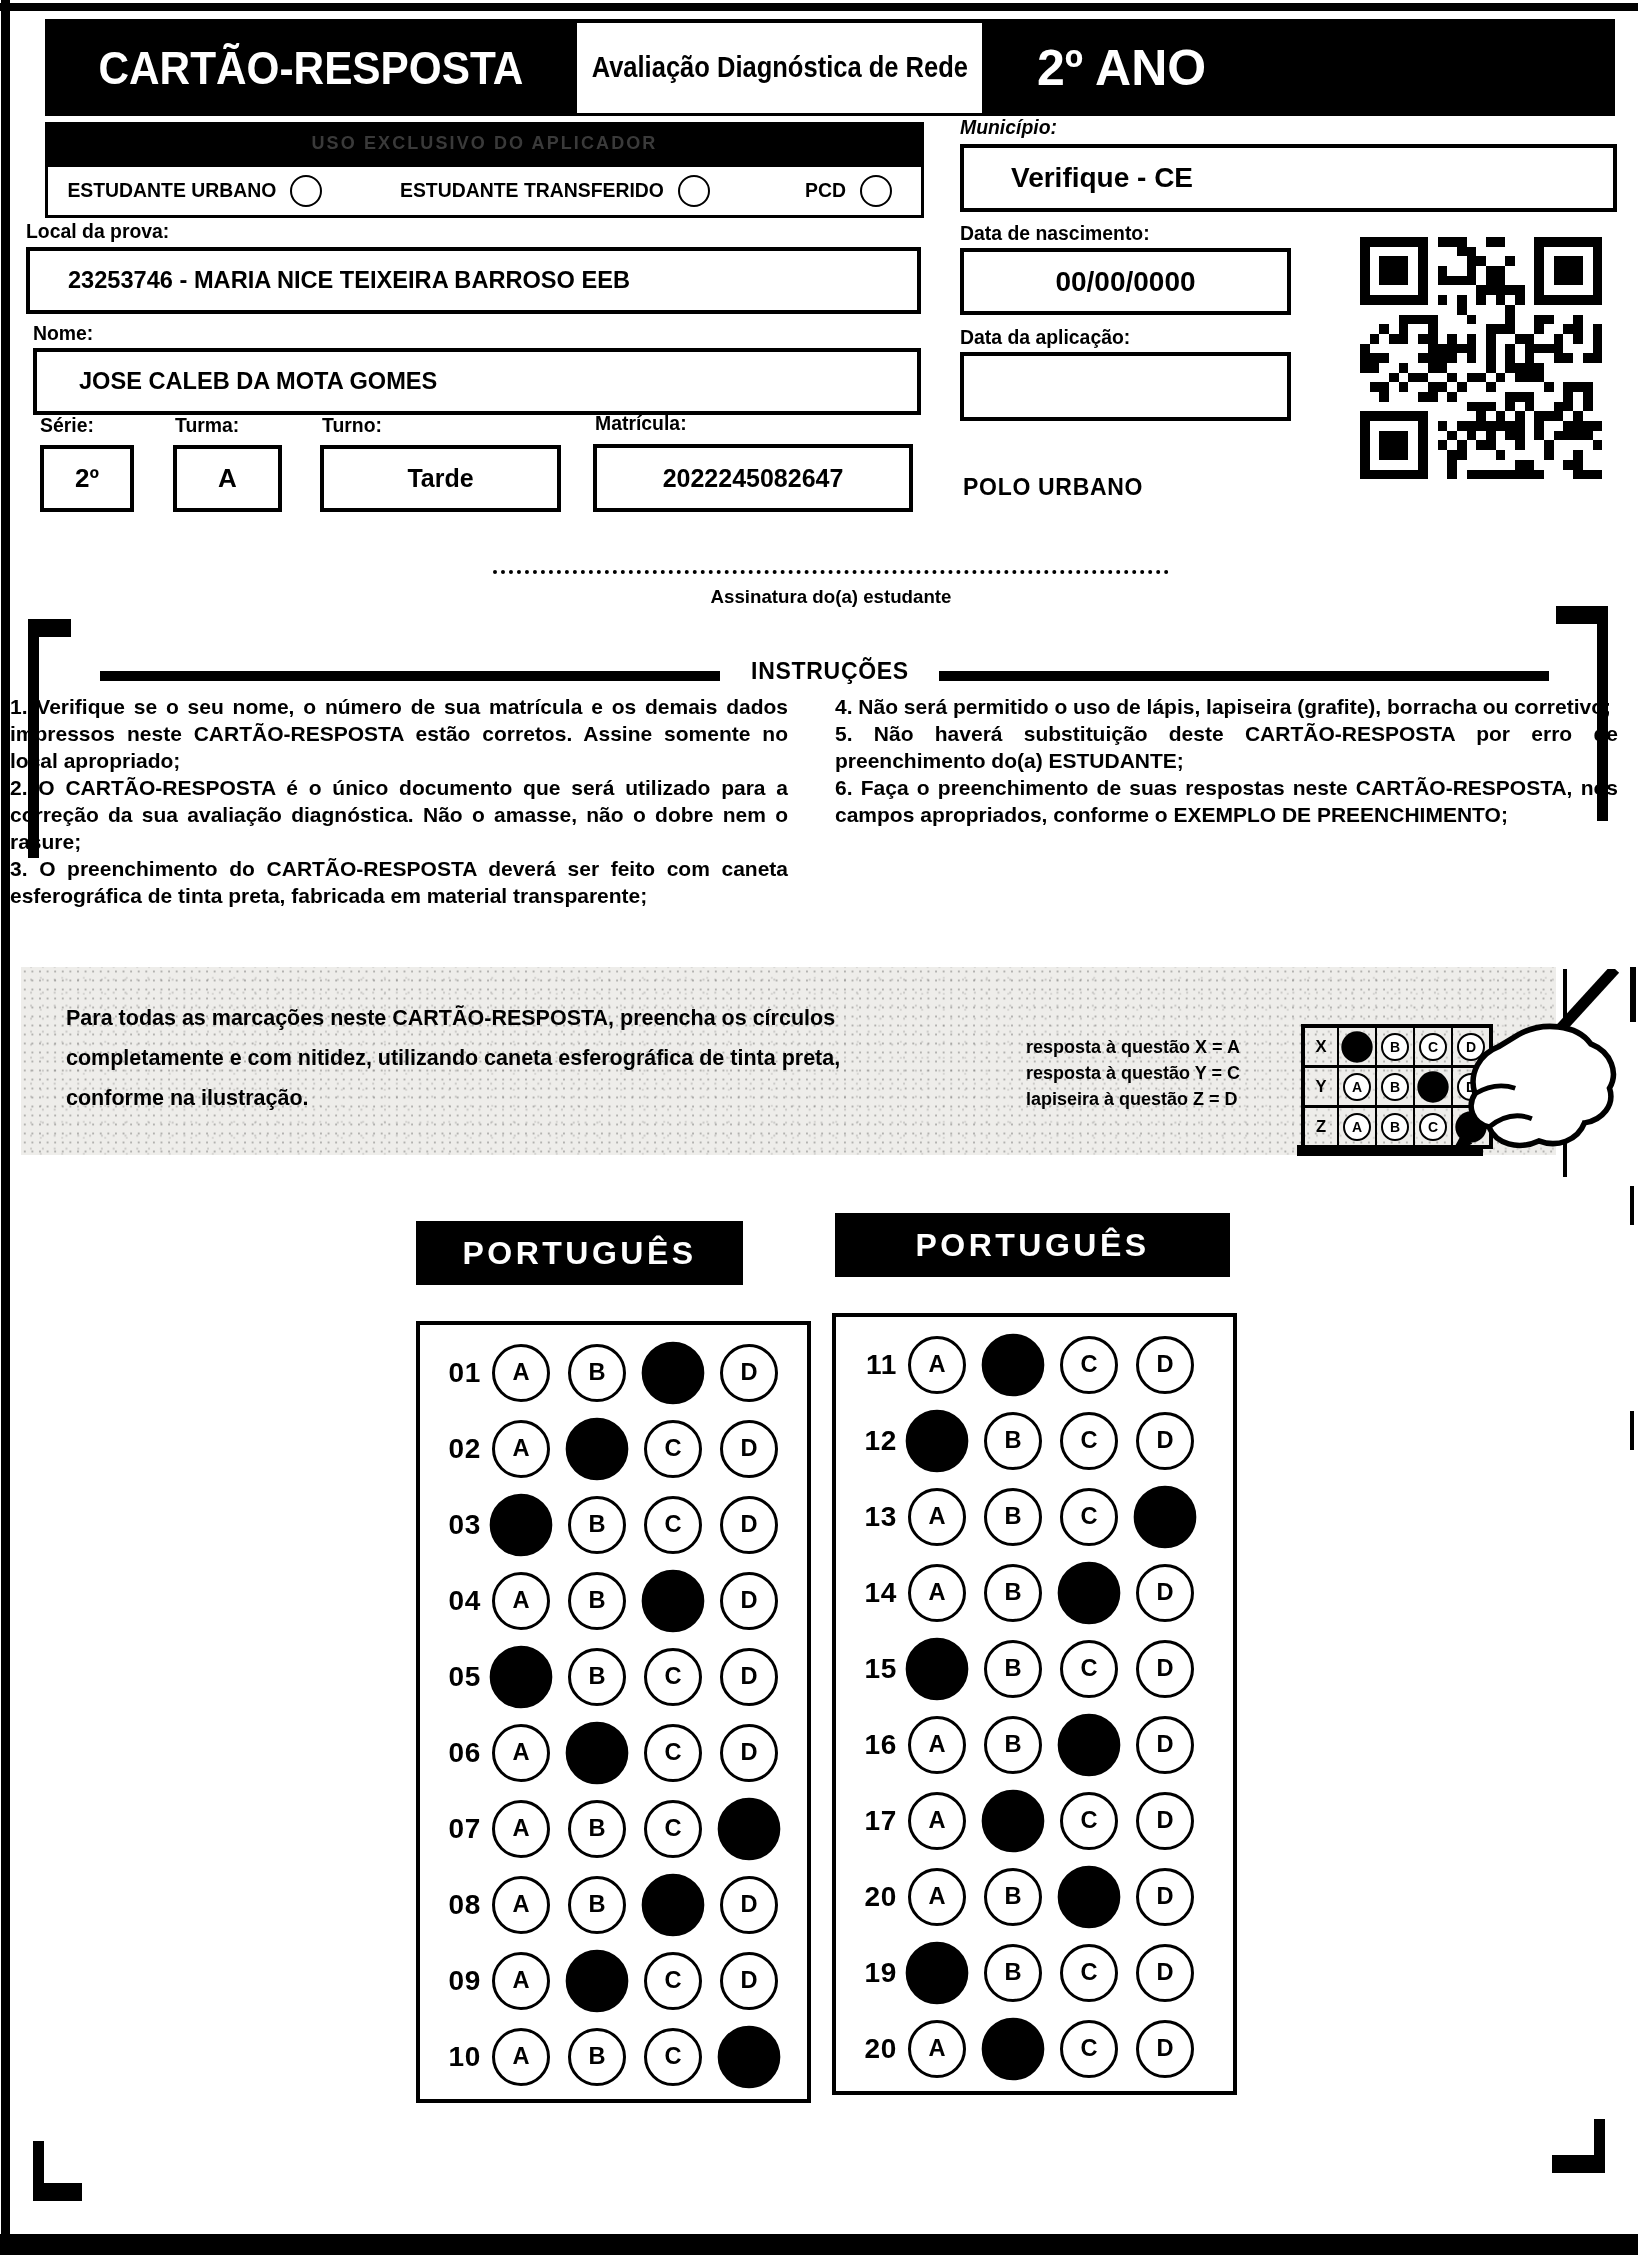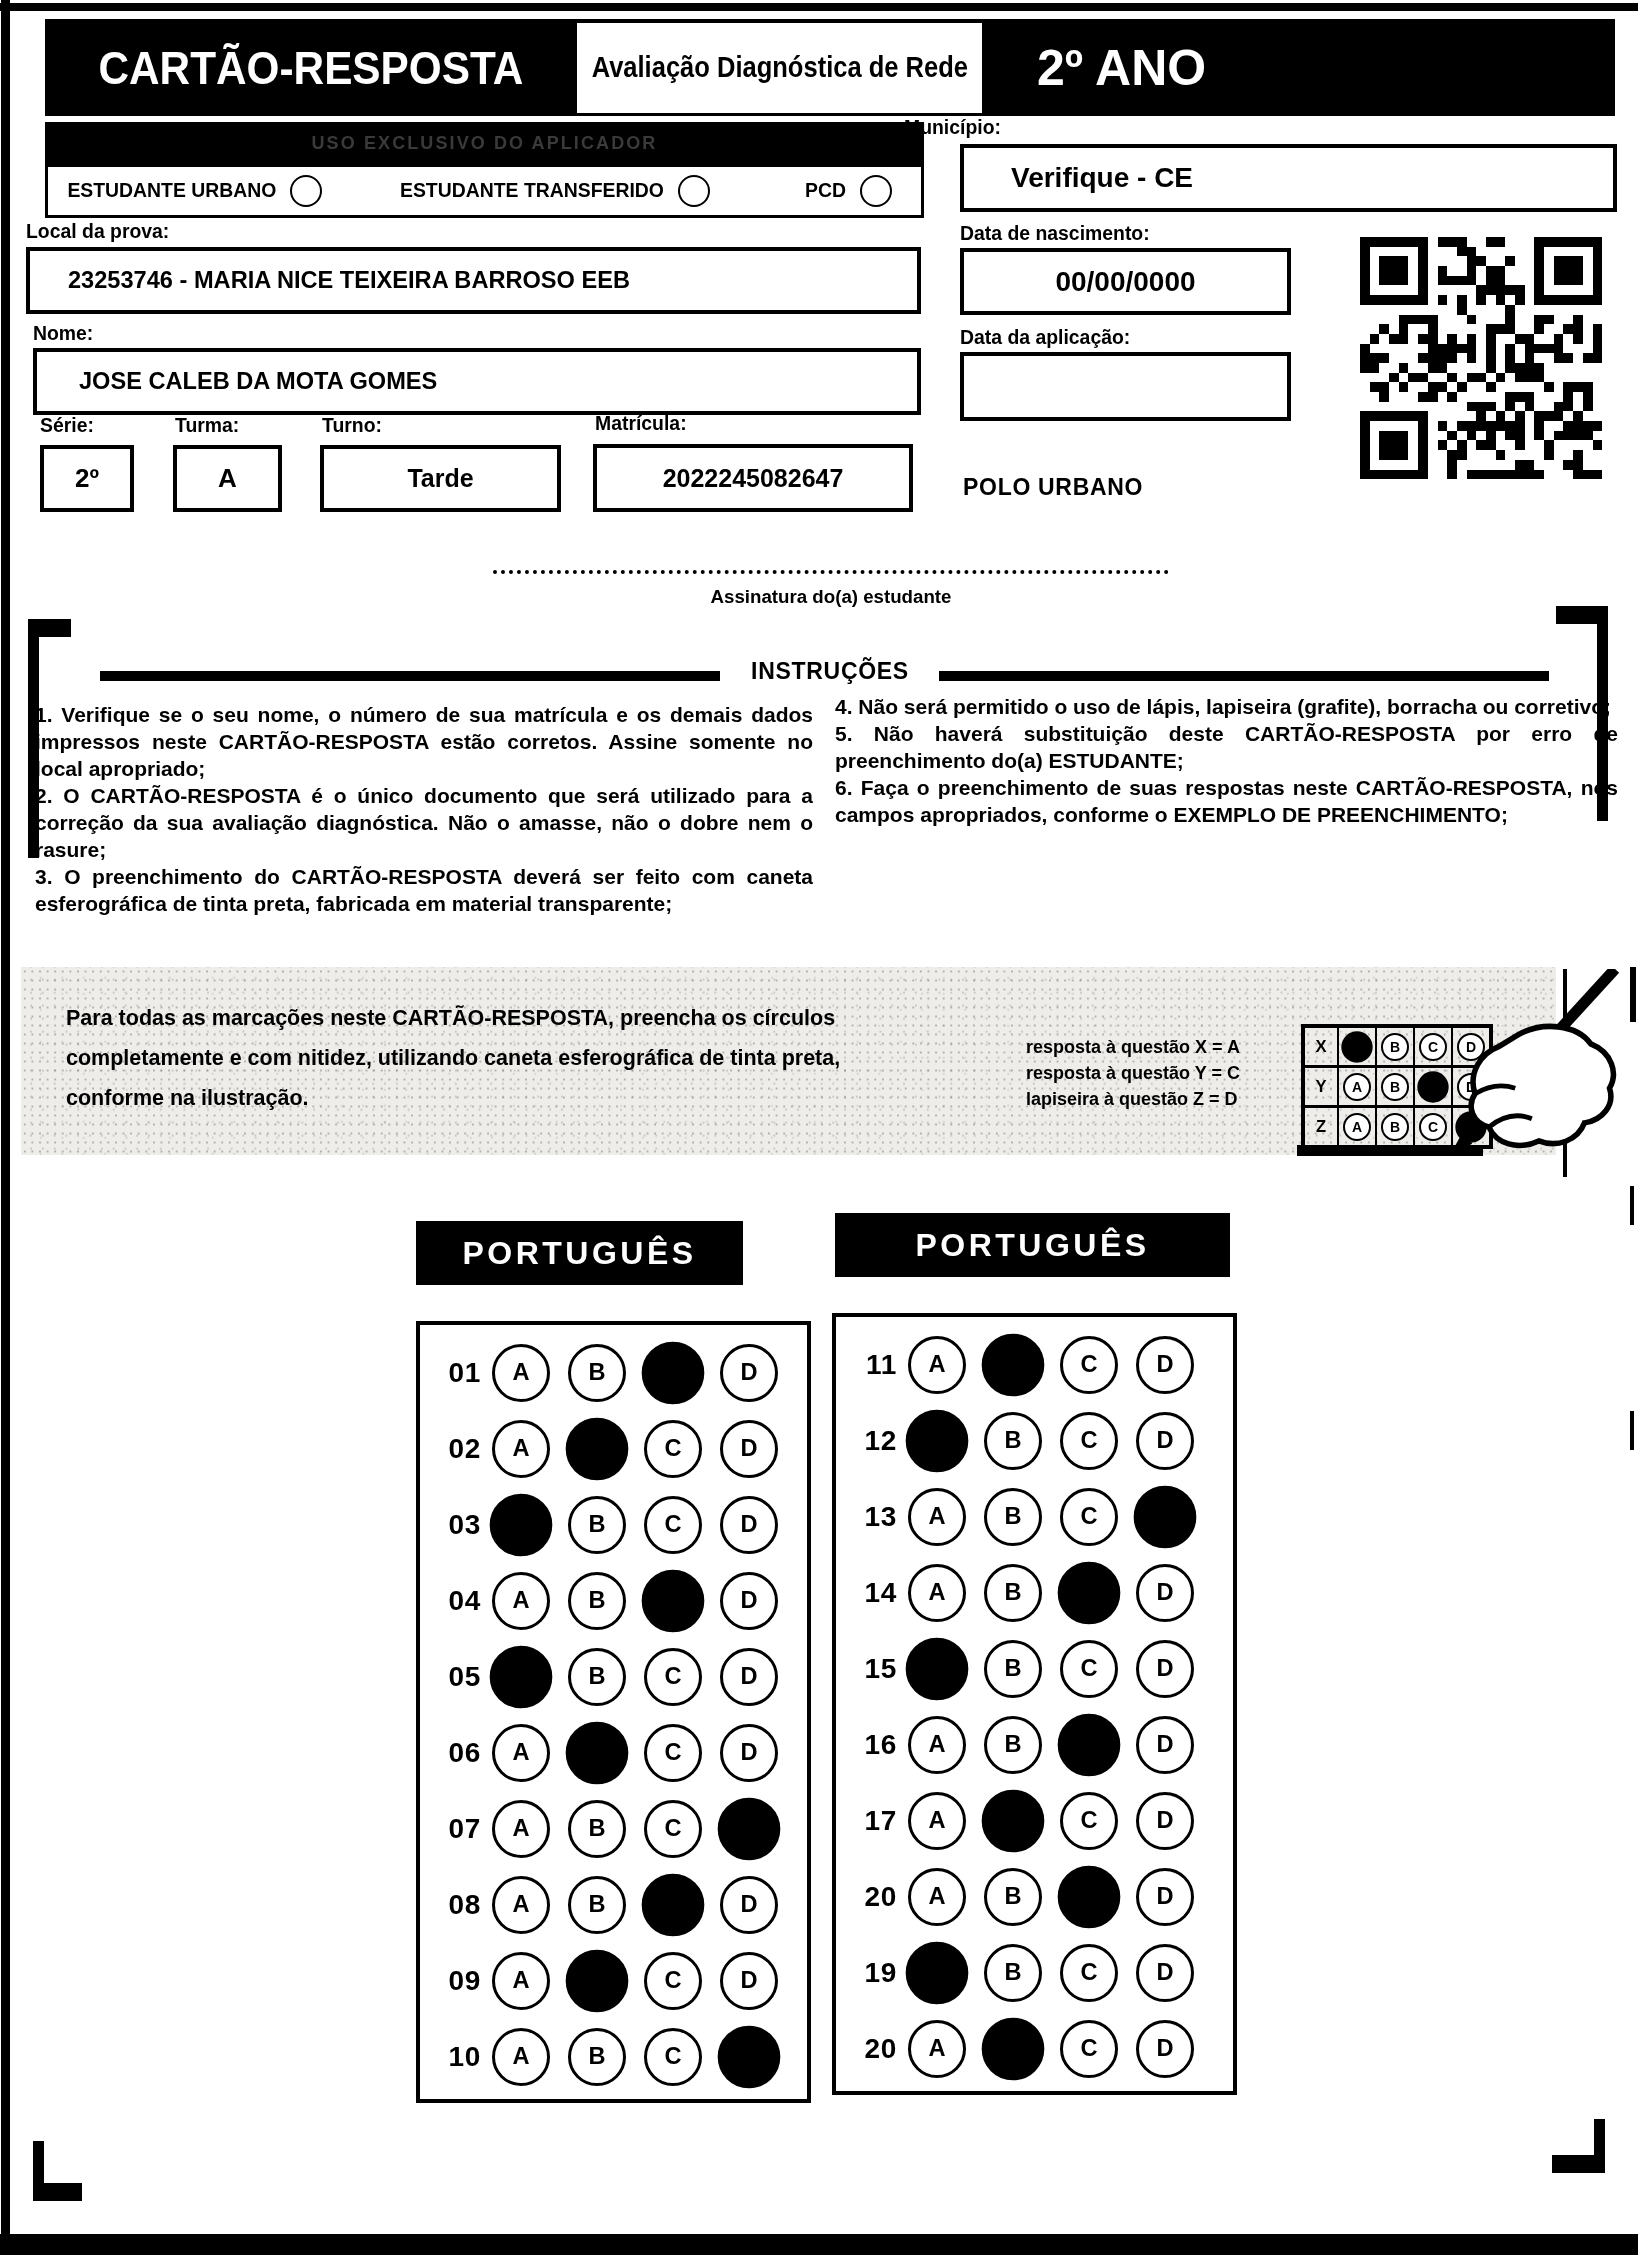--- a/index.html
+++ b/index.html
@@ -41,21 +41,21 @@
   .br-tl{left:28px;top:619px;width:43px;height:239px;border-left:11px solid #000;border-top:18px solid #000;box-sizing:border-box;}
   .br-tr{left:1556px;top:606px;width:52px;height:215px;border-right:11px solid #000;border-top:18px solid #000;box-sizing:border-box;}
   .br-bl{left:33px;top:2141px;width:49px;height:60px;border-left:11px solid #000;border-bottom:18px solid #000;box-sizing:border-box;}
   .br-br{left:1552px;top:2119px;width:53px;height:54px;border-right:11px solid #000;border-bottom:18px solid #000;box-sizing:border-box;}
 
   
   .instr-title{left:721px;top:658px;width:218px;text-align:center;font-size:23px;font-weight:bold;letter-spacing:0.7px;}
   .instr-rule-l{left:100px;top:671px;width:620px;height:9.7px;background:#000;}
   .instr-rule-r{left:939px;top:671px;width:610px;height:9.7px;background:#000;}
   .instr-col{position:absolute;top:693px;width:778px;font-size:21px;font-weight:bold;line-height:27px;text-align:justify;}
-  #instr-left{left:35px;margin-top:8px;}
+  #instr-left{left:10px;}
   #instr-right{left:835px;width:783px;}
   .instr-item{margin:0;}
 
   
   .band{left:21px;top:967px;width:1535px;height:188px;background-color:#eeedea;
     background-image:
       radial-gradient(rgba(0,0,0,.25) 0.7px, transparent 1.2px),
       radial-gradient(rgba(0,0,0,.16) 0.7px, transparent 1.3px),
       radial-gradient(rgba(0,0,0,.10) 1px, transparent 1.6px);
     background-size:7.6px 9px,11.8px 13px,21.5px 16px;
@@ -159,21 +159,21 @@
   <div class="abs lab" style="left:322px;top:414px;">Turno:</div>
   <div class="abs fbox center" style="left:320px;top:445px;width:241px;height:67px;font-size:25px;">
     <span>Tarde</span>
   </div>
 
   <div class="abs lab" style="left:595px;top:412px;">Matrícula:</div>
   <div class="abs fbox center" style="left:593px;top:444px;width:320px;height:68px;font-size:25px;">
     <span>2022245082647</span>
   </div>
 
-  <div class="abs lab" style="left:904px;top:116px;">Município:</div>
+  <div class="abs lab" style="left:960px;top:116px;font-style:italic;">Município:</div>
   <div class="abs fbox" style="left:960px;top:144px;width:657px;height:68px;padding-left:47px;font-size:28px;">
     <span>Verifique - CE</span>
   </div>
 
   <div class="abs lab" style="left:960px;top:222px;">Data de nascimento:</div>
   <div class="abs fbox center" style="left:960px;top:248px;width:331px;height:67px;font-size:28px;">
     <span>00/00/0000</span>
   </div>
 
   <div class="abs lab" style="left:960px;top:326px;">Data da aplicação:</div>

